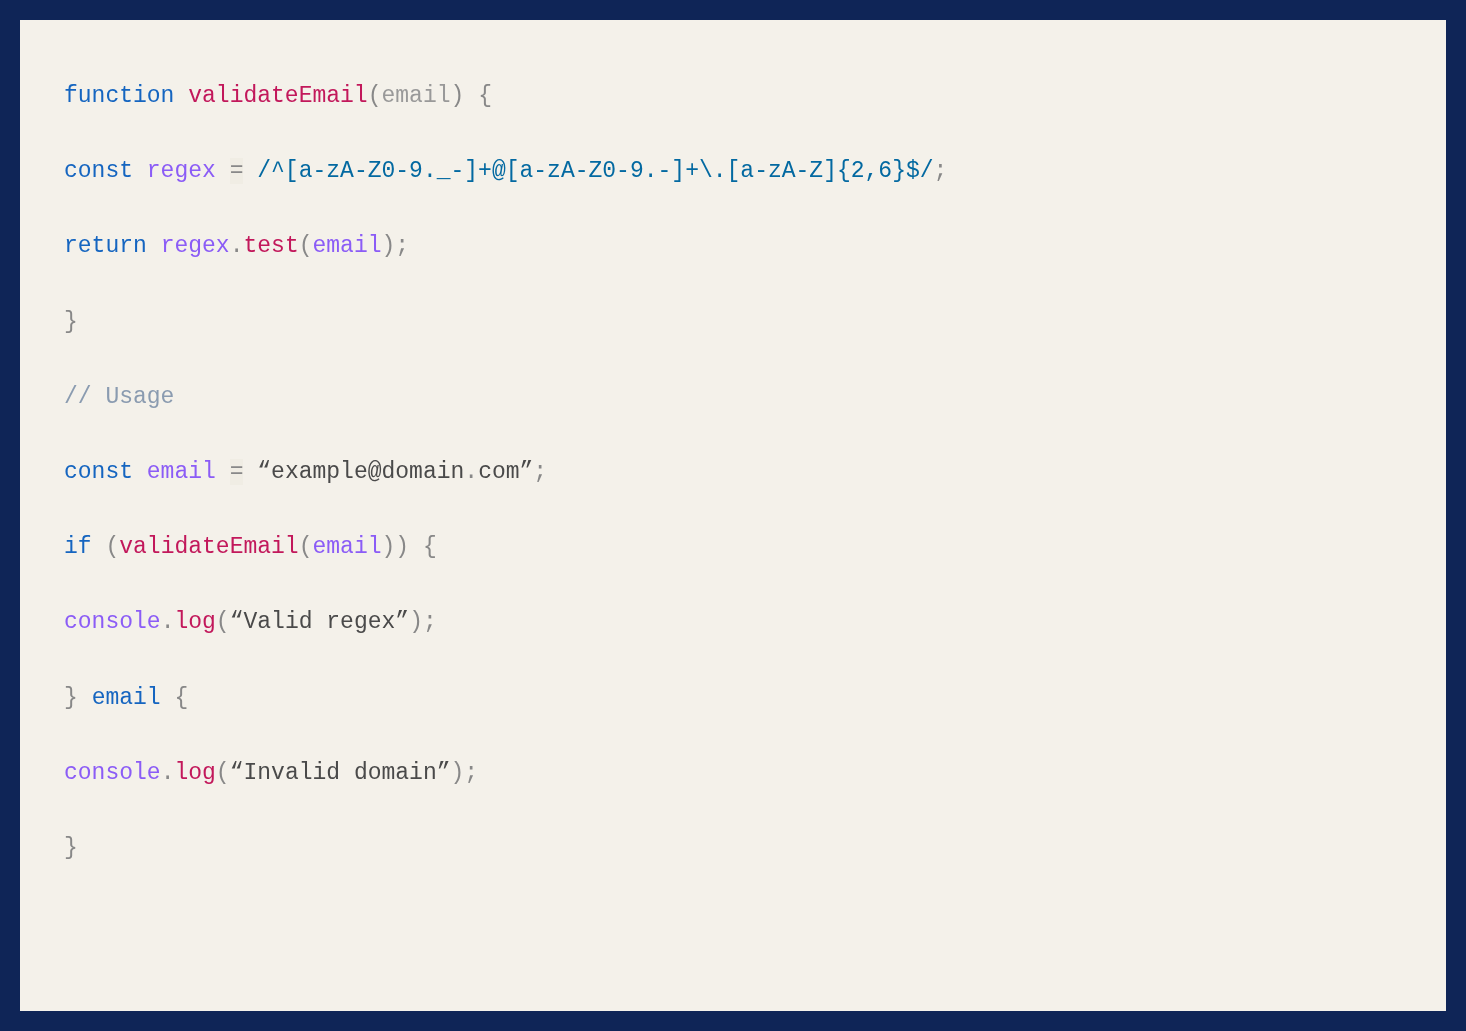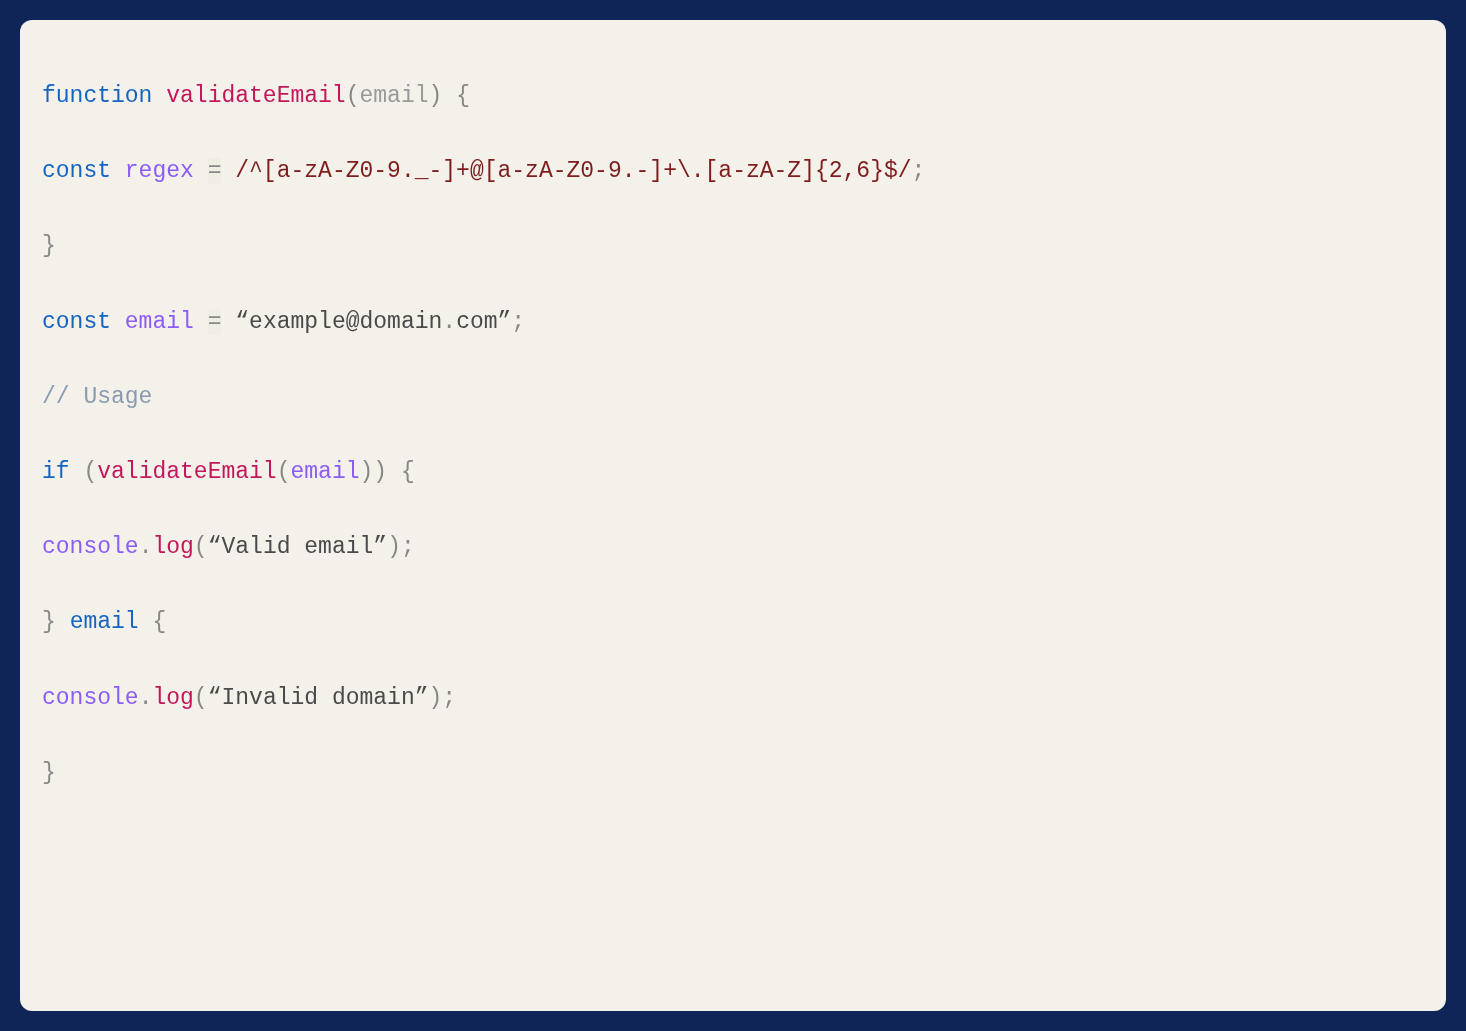--- a/index.html
+++ b/index.html
@@ -9,24 +9,24 @@
     }
     body {
       background-color: #0f2557;
       width: 1466px;
       height: 1031px;
       padding: 20px;
       font-family: 'Consolas', 'Monaco', 'Courier New', monospace;
     }
     .code-container {
       background-color: #f4f1ea;
-      border-radius: 12px;
+      border-radius: 0;
       width: 100%;
       height: 100%;
-      padding: 60px 22px;
+      padding: 60px 44px;
       overflow: hidden;
     }
     .code-line {
       font-size: 23px;
       line-height: 1.4;
       margin-bottom: 43px;
       white-space: pre;
       color: #4a4a4a;
     }
     .code-line:last-child {
@@ -45,21 +45,21 @@
       color: #888888;
     }
     .brace {
       color: #888888;
     }
     .operator {
       color: #888888;
       background-color: #f0ede4;
     }
     .regex {
-      color: #7f1d1d;
+      color: #0369a1;
       text-align: right;
     }
     .dot {
       color: #888888;
     }
     .method {
       color: #c2185b;
     }
     .variable {
       color: #8b5cf6;
@@ -75,29 +75,30 @@
     }
   </style>
 </head>
 <body>
 
 <div class="code-container">
   <div class="code-line"><span class="keyword">function</span> <span class="function-name">validateEmail</span><span class="paren">(</span><span class="param">email</span><span class="paren">)</span> <span class="brace">{</span></div>
 
   <div class="code-line"><span class="keyword">const</span><span class="variable"> regex </span><span class="operator">=</span><span> </span><span class="regex">/^[a-zA-Z0-9._-]+@[a-zA-Z0-9.-]+\.[a-zA-Z]{2,6}$/</span><span class="semicolon">;</span></div>
 
+  <div class="code-line"><span class="keyword">return</span><span class="variable"> regex</span><span class="dot">.</span><span class="method">test</span><span class="paren">(</span><span class="variable">email</span><span class="paren">)</span><span class="semicolon">;</span></div>
 
   <div class="code-line"><span class="brace">}</span></div>
 
+  <div class="code-line"><span class="comment">// Usage</span></div>
+
   <div class="code-line"><span class="keyword">const</span><span class="variable"> email </span><span class="operator">=</span><span> </span><span class="quote-string">“</span><span class="quote-string">example@domain</span><span class="dot">.</span><span class="quote-string">com</span><span class="quote-string">”</span><span class="semicolon">;</span></div>
-
-  <div class="code-line"><span class="comment">// Usage</span></div>
 
   <div class="code-line"><span class="keyword">if</span><span class="paren"> (</span><span class="function-name">validateEmail</span><span class="paren">(</span><span class="variable">email</span><span class="paren">)</span><span class="paren">)</span> <span class="brace">{</span></div>
 
-  <div class="code-line"><span class="variable">console</span><span class="dot">.</span><span class="method">log</span><span class="paren">(</span><span class="quote-string">“</span><span class="quote-string">Valid email</span><span class="quote-string">”</span><span class="paren">)</span><span class="semicolon">;</span></div>
+  <div class="code-line"><span class="variable">console</span><span class="dot">.</span><span class="method">log</span><span class="paren">(</span><span class="quote-string">“</span><span class="quote-string">Valid regex</span><span class="quote-string">”</span><span class="paren">)</span><span class="semicolon">;</span></div>
 
   <div class="code-line"><span class="brace">}</span><span> </span><span class="keyword">email</span><span> </span><span class="brace">{</span></div>
 
   <div class="code-line"><span class="variable">console</span><span class="dot">.</span><span class="method">log</span><span class="paren">(</span><span class="quote-string">“</span><span class="quote-string">Invalid domain</span><span class="quote-string">”</span><span class="paren">)</span><span class="semicolon">;</span></div>
 
   <div class="code-line"><span class="brace">}</span></div>
 </div>
 
 </body></html>

